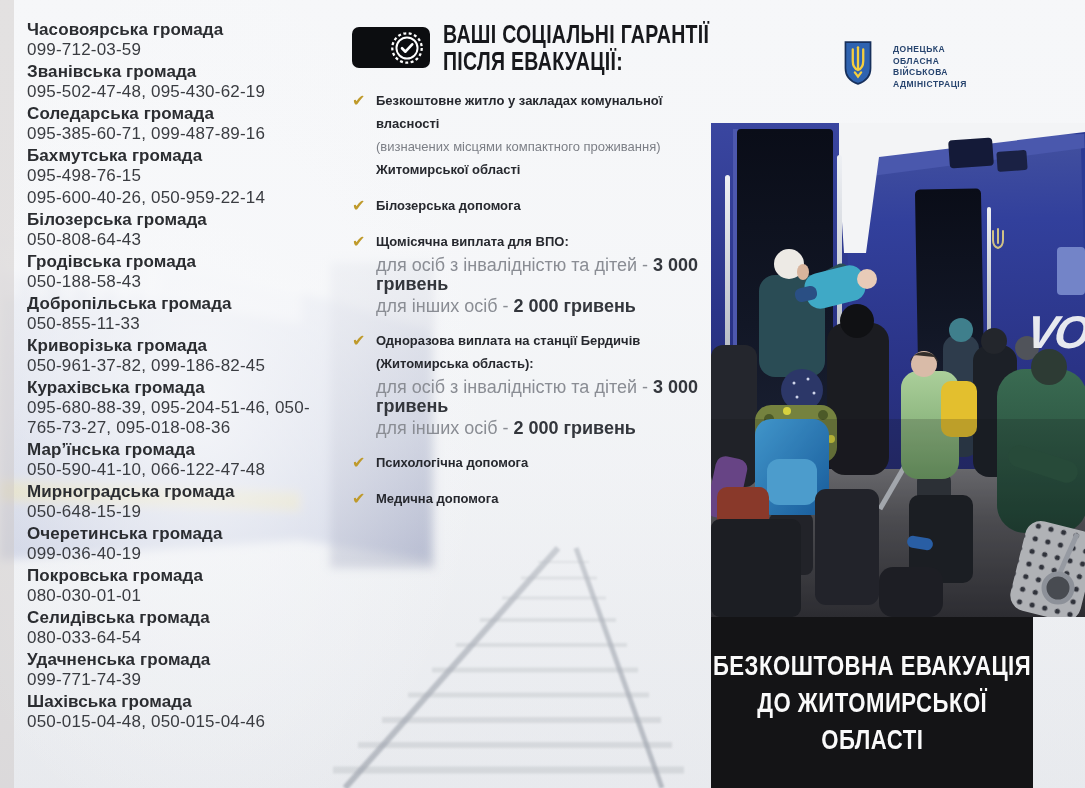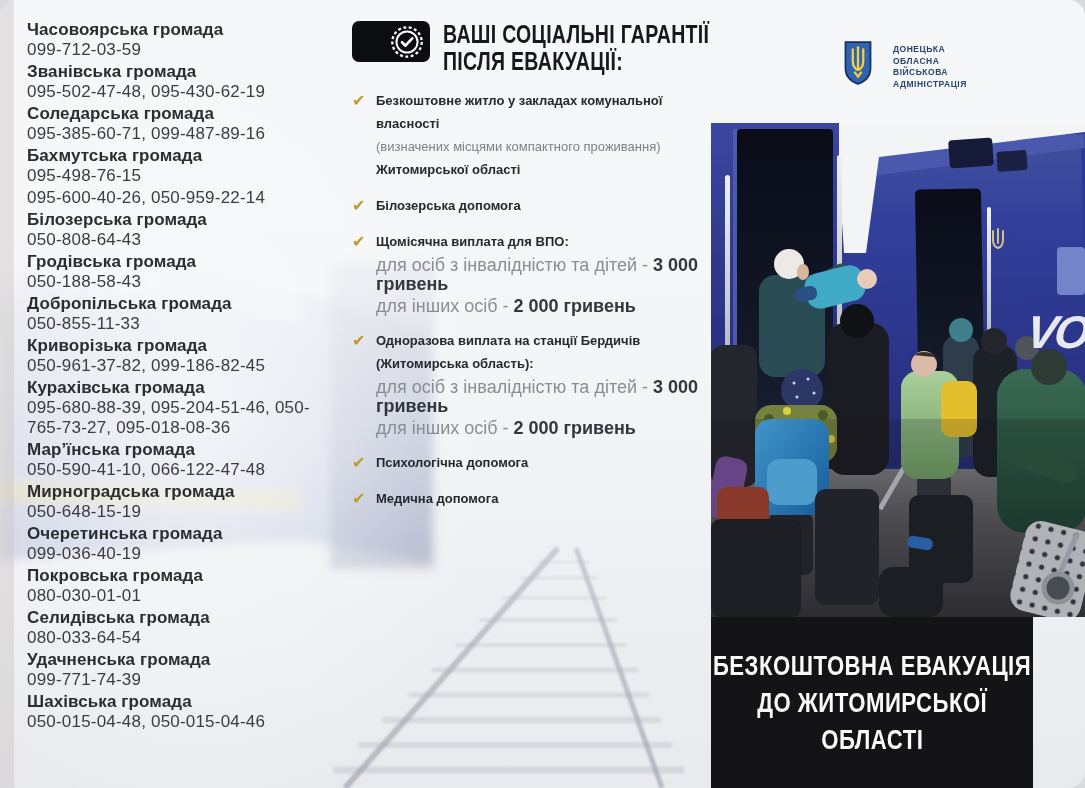--- a/index.html
+++ b/index.html
@@ -1,35 +1,35 @@
 <!DOCTYPE html>
 <html style="--c-check_gold: #bf9a2b; --c-banner_bg: #141416; --c-badge_bg: #0c0d10; --c-train_blue: #2c3a94; --c-accent_yellow: #f2cf3e; --c-shield_blue: #2f63b0; --c-text_dark: #26282e;"><head>
 <meta charset="utf-8">
 <style>
   html,body{margin:0;padding:0;background:#d8dadd;}
   .page{position:relative;width:1085px;height:788px;overflow:hidden;
         font-family:"Liberation Sans","DejaVu Sans",sans-serif;
-        background:linear-gradient(180deg,#f6f7f9 0%,#eef0f3 45%,#e7e9ed 100%);border-radius:17px;}
+        background:linear-gradient(180deg,#f6f7f9 0%,#eef0f3 45%,#e7e9ed 100%);}
   .bglayer{position:absolute;inset:0;z-index:1;}
   .fog{position:absolute;inset:0;z-index:2;pointer-events:none;
        background:linear-gradient(180deg,rgba(246,247,249,.93) 0%,rgba(246,247,249,.88) 30%,
                   rgba(246,247,249,.55) 55%,rgba(246,247,249,.22) 78%,rgba(246,247,249,.05) 100%);}
   .wash{position:absolute;left:-90px;top:-50px;width:580px;height:900px;z-index:2;pointer-events:none;
         background:radial-gradient(closest-side,rgba(248,249,251,.85),rgba(248,249,251,0));}
   .edgeL{position:absolute;left:0;top:0;width:14px;height:788px;z-index:2;background:rgba(203,198,196,.45);}
 
   
   .contacts{position:absolute;left:27px;top:20px;width:304px;z-index:3;}
   .centry{margin-bottom:2px;}
   .cname{font-size:17px;font-weight:bold;color:#2b2d31;line-height:20px;letter-spacing:.1px;}
   .cphones{font-size:17px;color:#3a3c41;line-height:20px;letter-spacing:.2px;}
 
   
   .mid{position:absolute;left:352px;top:21px;width:354px;z-index:3;}
-  .mid-head{display:flex;align-items:flex-start;gap:13px;margin-bottom:15px;}
+  .mid-head{display:flex;align-items:center;gap:13px;margin-bottom:15px;}
   .badge{width:78px;height:41px;border-radius:7px;background:var(--c-badge_bg,#0c0d10);
          display:flex;align-items:center;justify-content:flex-end;padding-right:6px;box-sizing:border-box;flex:0 0 auto;}
   .gtitle{font-size:25px;line-height:26.5px;font-weight:800;color:#17181c;letter-spacing:.4px;
           transform:scaleX(.78);transform-origin:left top;white-space:nowrap;}
   .gitem{display:flex;align-items:flex-start;margin-bottom:13px;}
   .chk{color:var(--c-check_gold,#bf9a2b);font-size:16px;line-height:23px;width:24px;flex:0 0 24px;
        font-family:"DejaVu Sans",sans-serif;}
   .gbody{flex:1;}
   .gparts{font-size:13px;line-height:23px;color:#26282e;}
   .gb{font-weight:bold;color:#26282e;}

